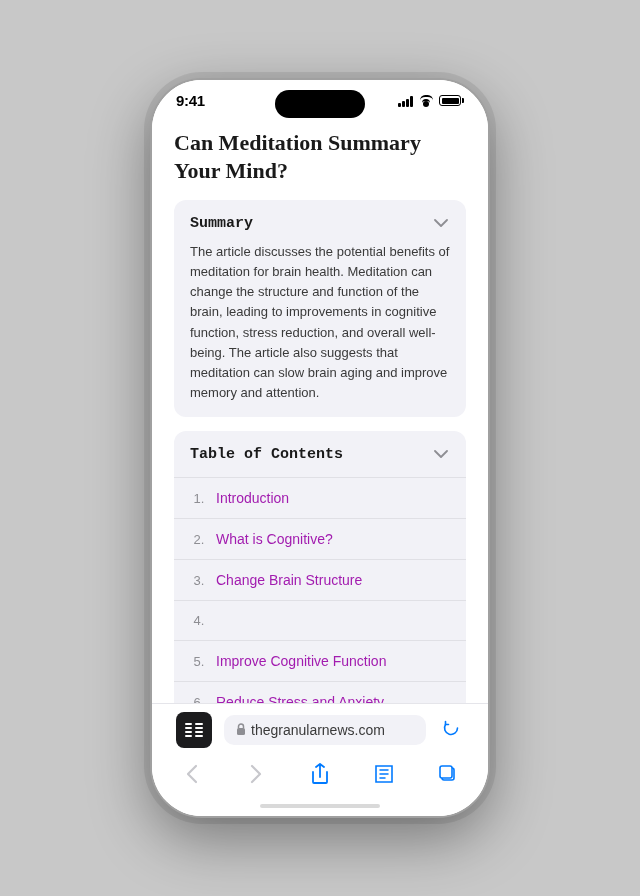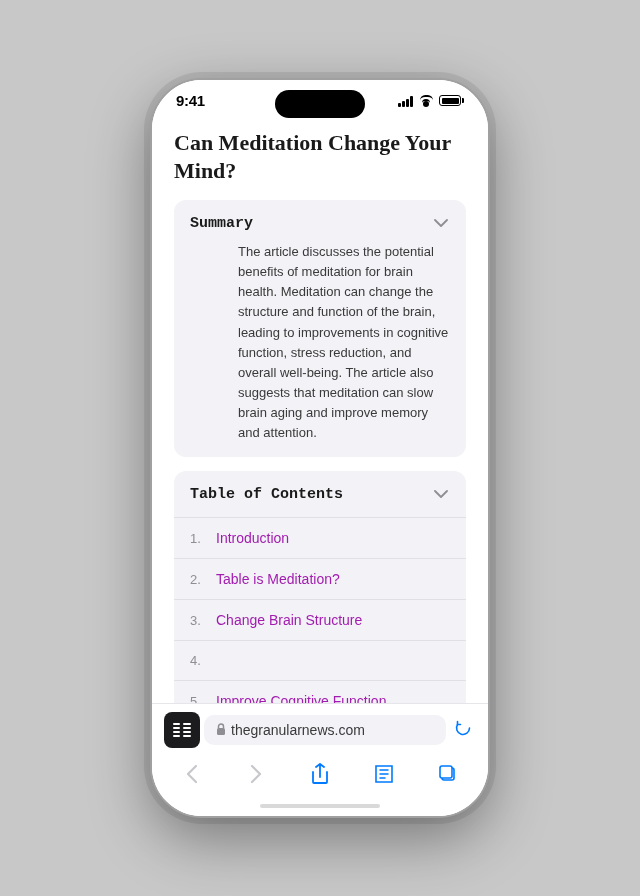--- a/index.html
+++ b/index.html
@@ -210,29 +210,29 @@
       align-items: center;
       justify-content: center;
       color: #8e8e93;
       font-size: 14px;
     }
 
     .summary-text {
       font-size: 13px;
       color: #3a3a3a;
       line-height: 1.55;
-      margin-left: 48px;
     }
 
     
     .toc-card {
       background: #f2f2f7;
       border-radius: 12px;
       padding: 0;
       overflow: hidden;
+      text-align: center;
     }
 
     .toc-header {
       display: flex;
       justify-content: space-between;
       align-items: center;
       padding: 14px 16px;
     }
 
     .toc-items {
@@ -263,22 +263,22 @@
     
     .bottom-bar {
       background: #ffffff;
       border-top: 1px solid #e5e5ea;
       flex-shrink: 0;
     }
 
     .url-row {
       display: flex;
       align-items: center;
-      padding: 8px 12px 4px;
-      gap: 4px;
+      padding: 8px 24px 4px;
+      gap: 12px;
     }
 
     .reader-button {
       width: 36px;
       height: 36px;
       background: #1c1c1e;
       border-radius: 8px;
       display: flex;
       align-items: center;
       justify-content: center;
@@ -368,21 +368,21 @@
           <div class="battery-body">
             <div class="battery-fill"></div>
           </div>
           <div class="battery-tip"></div>
         </div>
       </div>
     </div>
 
     <div class="content-area">
 
-      <h1 class="article-title">Can Meditation Change Your Mind?</h1>
+      <h1 class="article-title">Can Meditation Summary Your Mind?</h1>
 
       <div class="summary-card">
         <div class="card-header">
           <span class="card-title">Summary</span>
           <div class="chevron-icon">
             <svg width="14" height="9" viewBox="0 0 14 9" fill="none">
               <path d="M1 1L7 7L13 1" stroke="#8e8e93" stroke-width="1.8" stroke-linecap="round" stroke-linejoin="round"></path>
             </svg>
           </div>
         </div>
@@ -398,21 +398,21 @@
             </svg>
           </div>
         </div>
         <ul class="toc-items">
         <li class="toc-item">
       <span class="toc-number">1.</span>
       <span class="toc-label">Introduction</span>
     </li>
             <li class="toc-item">
       <span class="toc-number">2.</span>
-      <span class="toc-label">Table is Meditation?</span>
+      <span class="toc-label">What is Cognitive?</span>
     </li>
             <li class="toc-item">
       <span class="toc-number">3.</span>
       <span class="toc-label">Change Brain Structure</span>
     </li>
             <li class="toc-item">
       <span class="toc-number">4.</span>
     </li>
             <li class="toc-item">
       <span class="toc-number">5.</span>

